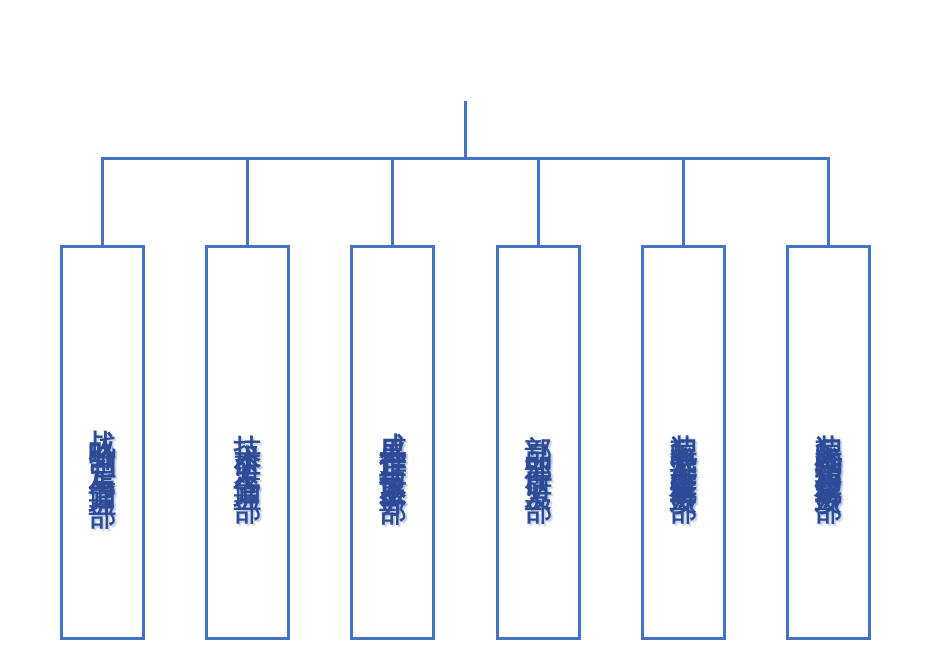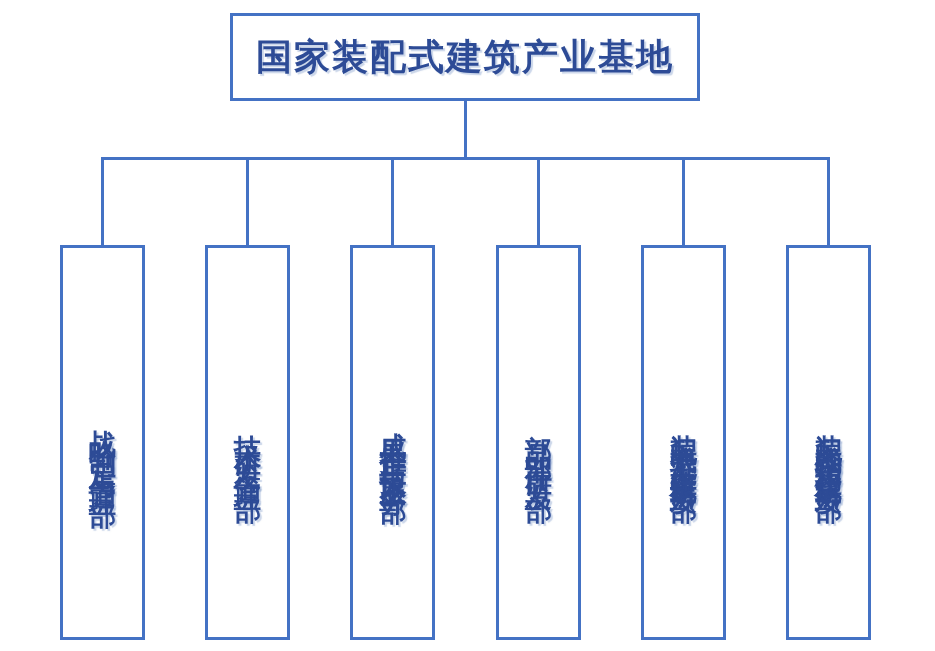--- a/index.html
+++ b/index.html
@@ -82,23 +82,20 @@
   }
   .sp-7  { letter-spacing: 10px; margin-bottom: -10px; }
   .sp-10 { letter-spacing: 7px;  margin-bottom: -7px;  }
   .sp-11 { letter-spacing: 6px;  margin-bottom: -6px;  }
 </style>
 </head>
 <body>
 
 <div class="canvas">
 
-  <div class="title-box">
-    <span class="title-text">国家装配式建筑产业基地</span>
-  </div>
 
   <div class="connector stem"></div>
   <div class="connector hbar"></div>
   <div class="connector drop drop-1"></div>
   <div class="connector drop drop-2"></div>
   <div class="connector drop drop-3"></div>
   <div class="connector drop drop-4"></div>
   <div class="connector drop drop-5"></div>
   <div class="connector drop drop-6"></div>
 

